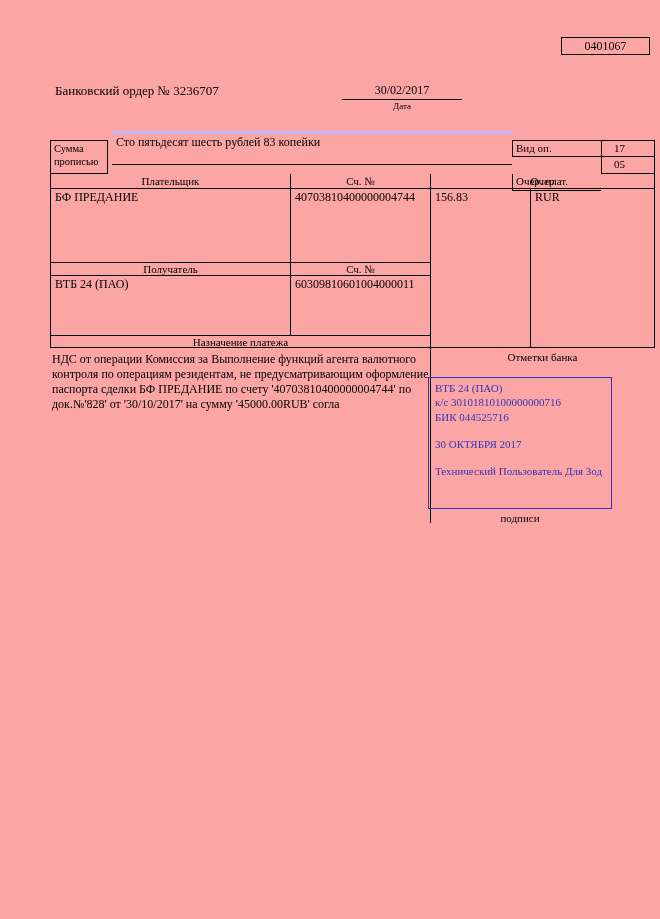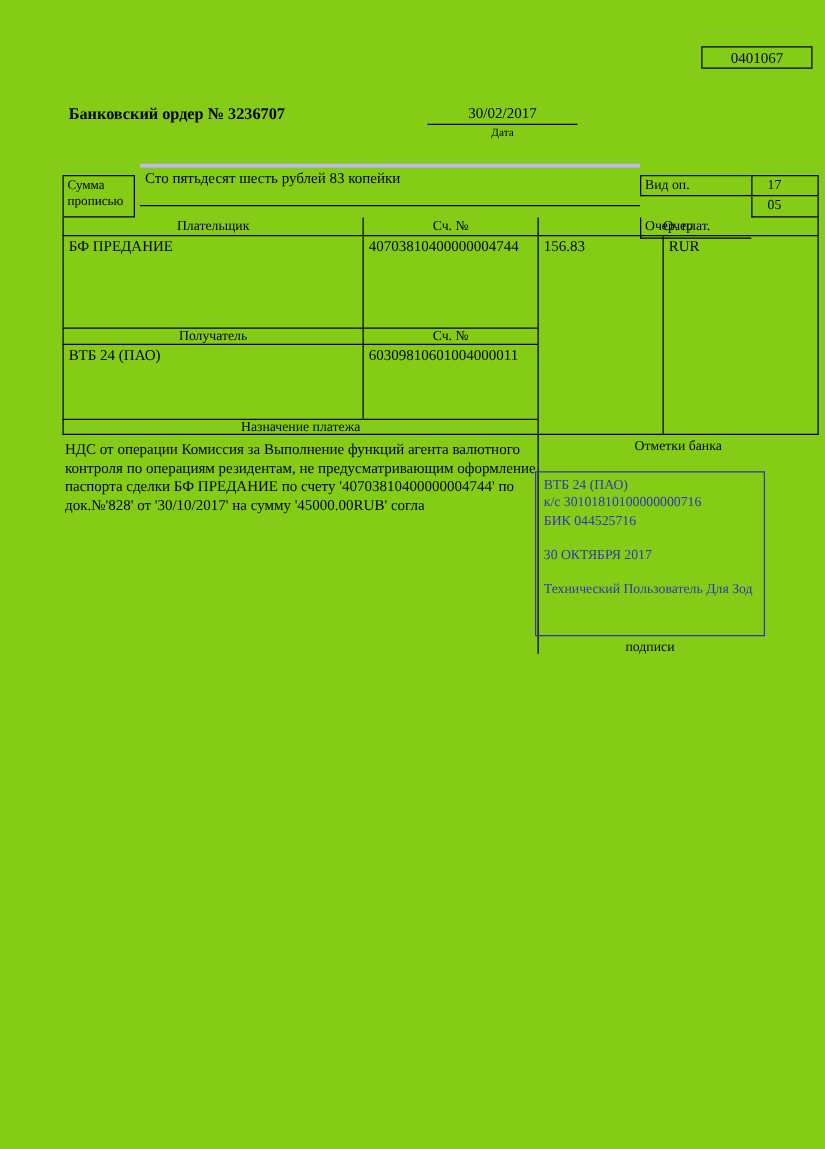--- a/index.html
+++ b/index.html
@@ -1,26 +1,26 @@
 <!DOCTYPE html>
 <html><head>
 <meta charset="utf-8">
 <style>
   html,body { margin:0; padding:0; background:#fff; }
   .page {
-    position:relative; width:660px; height:919px; background:#84cc16;
+    position:relative; width:660px; height:919px; background:#fca5a5;
     font-family:"Liberation Serif","DejaVu Serif",serif; color:#000;
     overflow:hidden;
   }
   .abs { position:absolute; box-sizing:border-box; }
   .cell { position:absolute; box-sizing:border-box; font-size:12px; line-height:1.15; }
   .hdr  { text-align:center; font-size:11px; }
   .small{ font-size:10.5px; }
   .pad  { padding:2px 4px; }
-  .bold { font-weight:bold; }
+  .bold { font-weight:normal; }
   .stamp {
     border:1px solid #3333bb; color:#3333bb;
     font-size:11px; line-height:1.3; padding:3px 6px;
   }
   .stamp-gap { height:13px; }
   .vline { border-left:1px solid #000; width:0; }
 </style>
 </head>
 <body>
 

